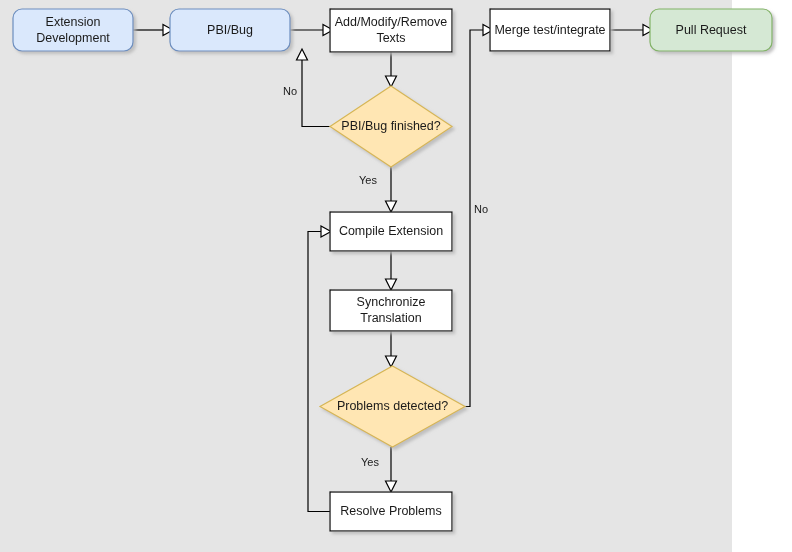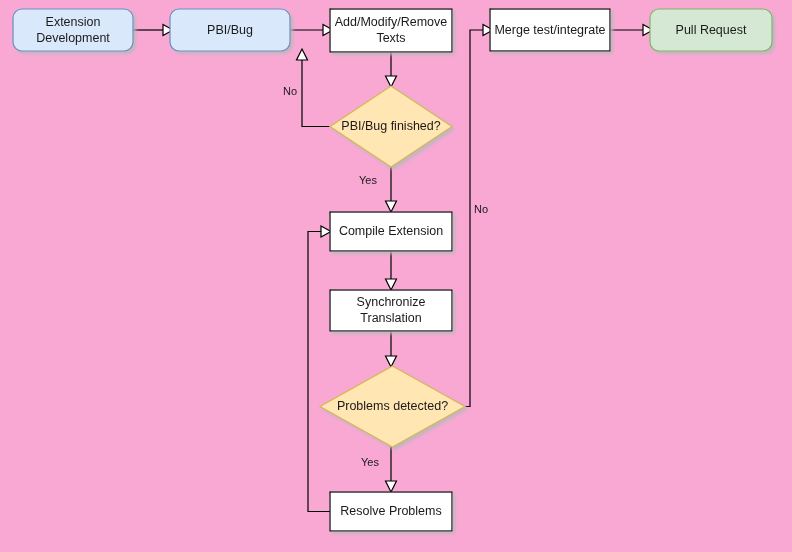--- a/index.html
+++ b/index.html
@@ -8,23 +8,23 @@
     background: #ffffff;
   }
   body {
     width: 792px;
     height: 552px;
     font-family: "Liberation Sans", sans-serif;
     overflow: hidden;
   }
   #diagram-root {
     position: relative;
-    width: 792px;
+    width: 732px;
     height: 552px;
-    background: #f9a8d4;
+    background: #e5e5e5;
   }
   svg.flowchart {
     display: block;
     width: 792px;
     height: 552px;
   }
   .node-label {
     font-family: "Liberation Sans", sans-serif;
     font-size: 12.5px;
     fill: #1a1a1a;

